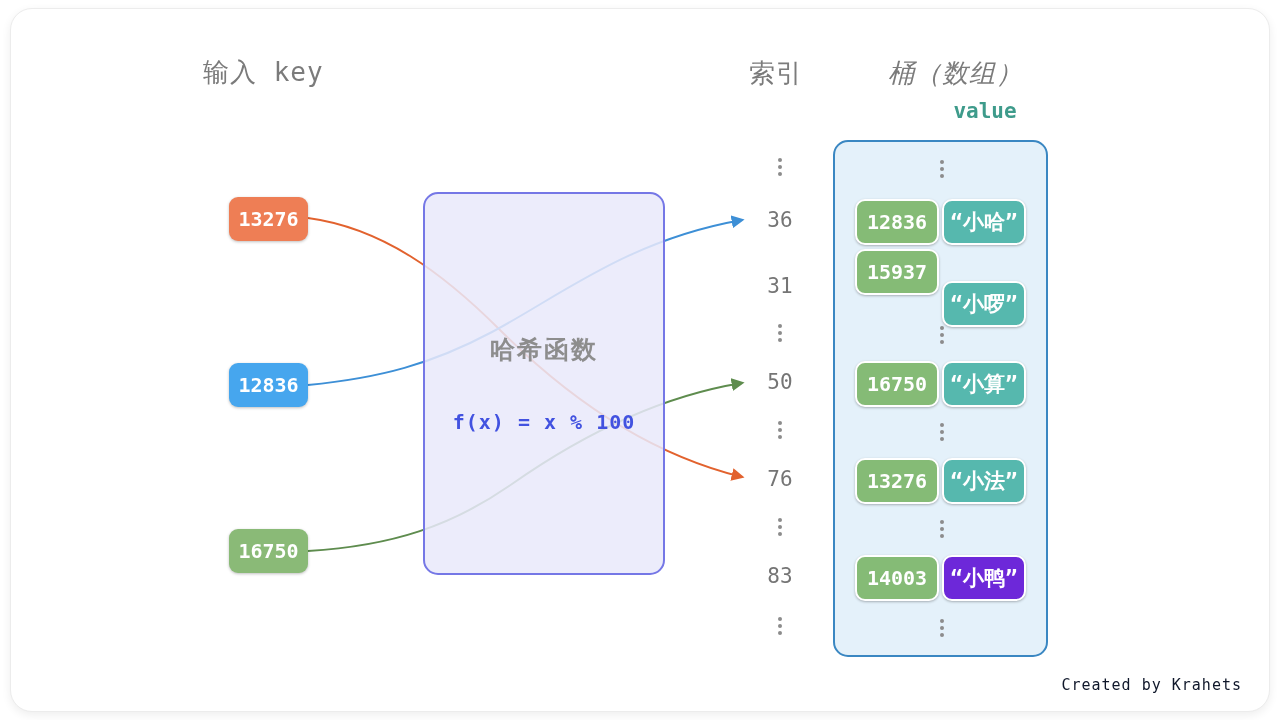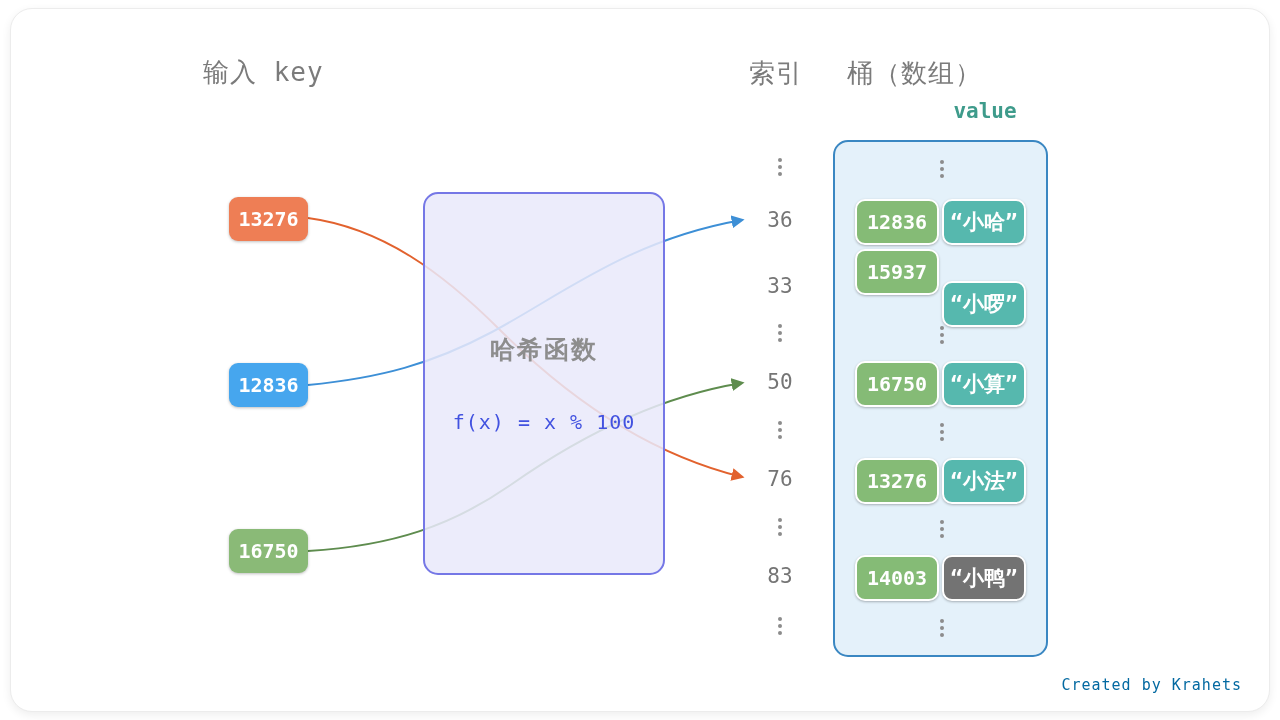--- a/index.html
+++ b/index.html
@@ -13,36 +13,36 @@
   .hdr { position:absolute; color:#7b7b7b; font-size:26px; letter-spacing:1px; z-index:2; white-space:nowrap; }
   .kv-label { position:absolute; top:99px; font-size:21px; font-weight:700; color:#3e9b8b; z-index:2; text-align:center; }
   .key-box { position:absolute; left:229px; width:79px; height:44px; border-radius:9px;
              color:#fff; font-size:20px; font-weight:700; display:flex; align-items:center;
              justify-content:center; z-index:2; box-shadow:0 1px 3px rgba(0,0,0,0.25); }
   .hash-box { position:absolute; left:423px; top:192px; width:242px; height:383px;
               border-radius:15px; border:2px solid #7577e6; background:rgba(233,233,250,0.86);
               z-index:2; display:flex; flex-direction:column; align-items:center;
               justify-content:center; gap:22px; }
   .hash-name { font-size:25px; font-weight:700; color:#8d8d8d; letter-spacing:2px; }
-  .hash-formula { font-size:20px; font-weight:400; color:#4252e0; letter-spacing:1px;margin-top:22px; }
+  .hash-formula { font-size:20px; font-weight:700; color:#4252e0; letter-spacing:1px;margin-top:22px; }
   .idx { position:absolute; left:745px; width:70px; text-align:center; font-size:21px;
          color:#757575; transform:translateY(-50%); z-index:2; }
   .bucket { position:absolute; left:833px; top:140px; width:215px; height:517px;
             border-radius:15px; border:2px solid #3a87c2; background:#e4f1fa; z-index:2; }
   .bucket-entry { position:absolute; left:0; width:100%; display:flex; gap:3px;
                   justify-content:center; transform:translateY(-50%); }
   .cell { height:46px; border-radius:10px; border:2.5px solid #fff; color:#fff; font-weight:700;
           display:flex; align-items:center; justify-content:center;
           box-shadow:0 1px 2.5px rgba(0,0,0,0.28); }
   .cell.key { width:84px; font-size:20px; }
   .cell.val { width:84px; font-size:21px; }
   .vdots { position:absolute; display:flex; flex-direction:column; gap:3px; align-items:center;
            transform:translate(-50%,-50%); z-index:2; }
   .vdots i { width:4px; height:4px; border-radius:50%; background:#8c8c8c; display:block; }
-  .watermark { position:absolute; right:38px; top:676px; font-size:15px; color:#0369a1;
+  .watermark { position:absolute; right:38px; top:676px; font-size:15px; color:#0f172a;
                letter-spacing:1px; z-index:2; }
 </style>
 </head>
 <body>
 
 <div class="stage">
   <div class="card"></div>
 
   <svg class="arrows" viewBox="0 0 1280 720">
     <defs>
@@ -56,21 +56,21 @@
           <path d="M0,0 L10,5 L0,10 z" fill="#5e8c4e"></path>
         </marker>
     </defs>
     <path fill="none" stroke-width="2" d="M 308 218 C 382 228 442 272 500 330 C 560 390 640 452 742 477" marker-end="url(#head-arrow-13276)" stroke="#e2622e"></path>
     <path fill="none" stroke-width="2" d="M 308 385 C 380 378 432 364 492 332 C 560 296 628 240 742 220" marker-end="url(#head-arrow-12836)" stroke="#3d8fd6"></path>
     <path fill="none" stroke-width="2" d="M 308 551 C 392 546 452 526 512 484 C 572 442 650 398 742 383" marker-end="url(#head-arrow-16750)" stroke="#5e8c4e"></path>
   </svg>
 
   <div class="hdr" style="left:203px; top:55px;">输入 key</div>
   <div class="hdr" style="left:749px; top:56px;text-align:right;">索引</div>
-  <div class="hdr" style="left:847px; top:56px;">桶（数组）</div>
+  <div class="hdr" style="left:888px; top:56px;font-style:italic;">桶（数组）</div>
 
   <div class="kv-label" style="left:867px; width:62px;margin-top:44px;">key</div>
   <div class="kv-label" style="left:945px; width:80px;">value</div>
 
   <div id="inputs">
       <div class="key-box" style="top: 197px; background: rgb(238, 126, 85);">13276</div>
       <div class="key-box" style="top: 363px; background: rgb(70, 166, 238);">12836</div>
       <div class="key-box" style="top: 529px; background: rgb(138, 186, 119);">16750</div>
     </div>
 
@@ -79,21 +79,21 @@
     <div class="hash-formula">f(x) = x % 100</div>
   </div>
 
   <div id="index-col">
       <div class="vdots" style="left: 780px; top: 167px;">
         <i></i>
         <i></i>
         <i></i>
       </div>
       <div class="idx" style="top: 220px;">36</div>
-      <div class="idx" style="top: 286px;">33</div>
+      <div class="idx" style="top: 286px;">31</div>
       <div class="vdots" style="left: 780px; top: 333px;">
         <i></i>
         <i></i>
         <i></i>
       </div>
       <div class="idx" style="top: 382px;">50</div>
       <div class="vdots" style="left: 780px; top: 430px;">
         <i></i>
         <i></i>
         <i></i>
@@ -144,21 +144,21 @@
         <div class="cell key" style="background: rgb(133, 187, 118);">13276</div>
         <div class="cell val" style="background: rgb(86, 184, 174);">“小法”</div>
       </div>
       <div class="vdots" style="left: 107px; top: 387px;">
         <i></i>
         <i></i>
         <i></i>
       </div>
       <div class="bucket-entry" style="top: 436px;">
         <div class="cell key" style="background: rgb(133, 187, 118);">14003</div>
-        <div class="cell val" style="background: #737373;">“小鸭”</div>
+        <div class="cell val" style="background: #6d28d9;">“小鸭”</div>
       </div>
       <div class="vdots" style="left: 107px; top: 486px;">
         <i></i>
         <i></i>
         <i></i>
       </div>
     </div>
 
   <div class="watermark">Created by Krahets</div>
 </div>

